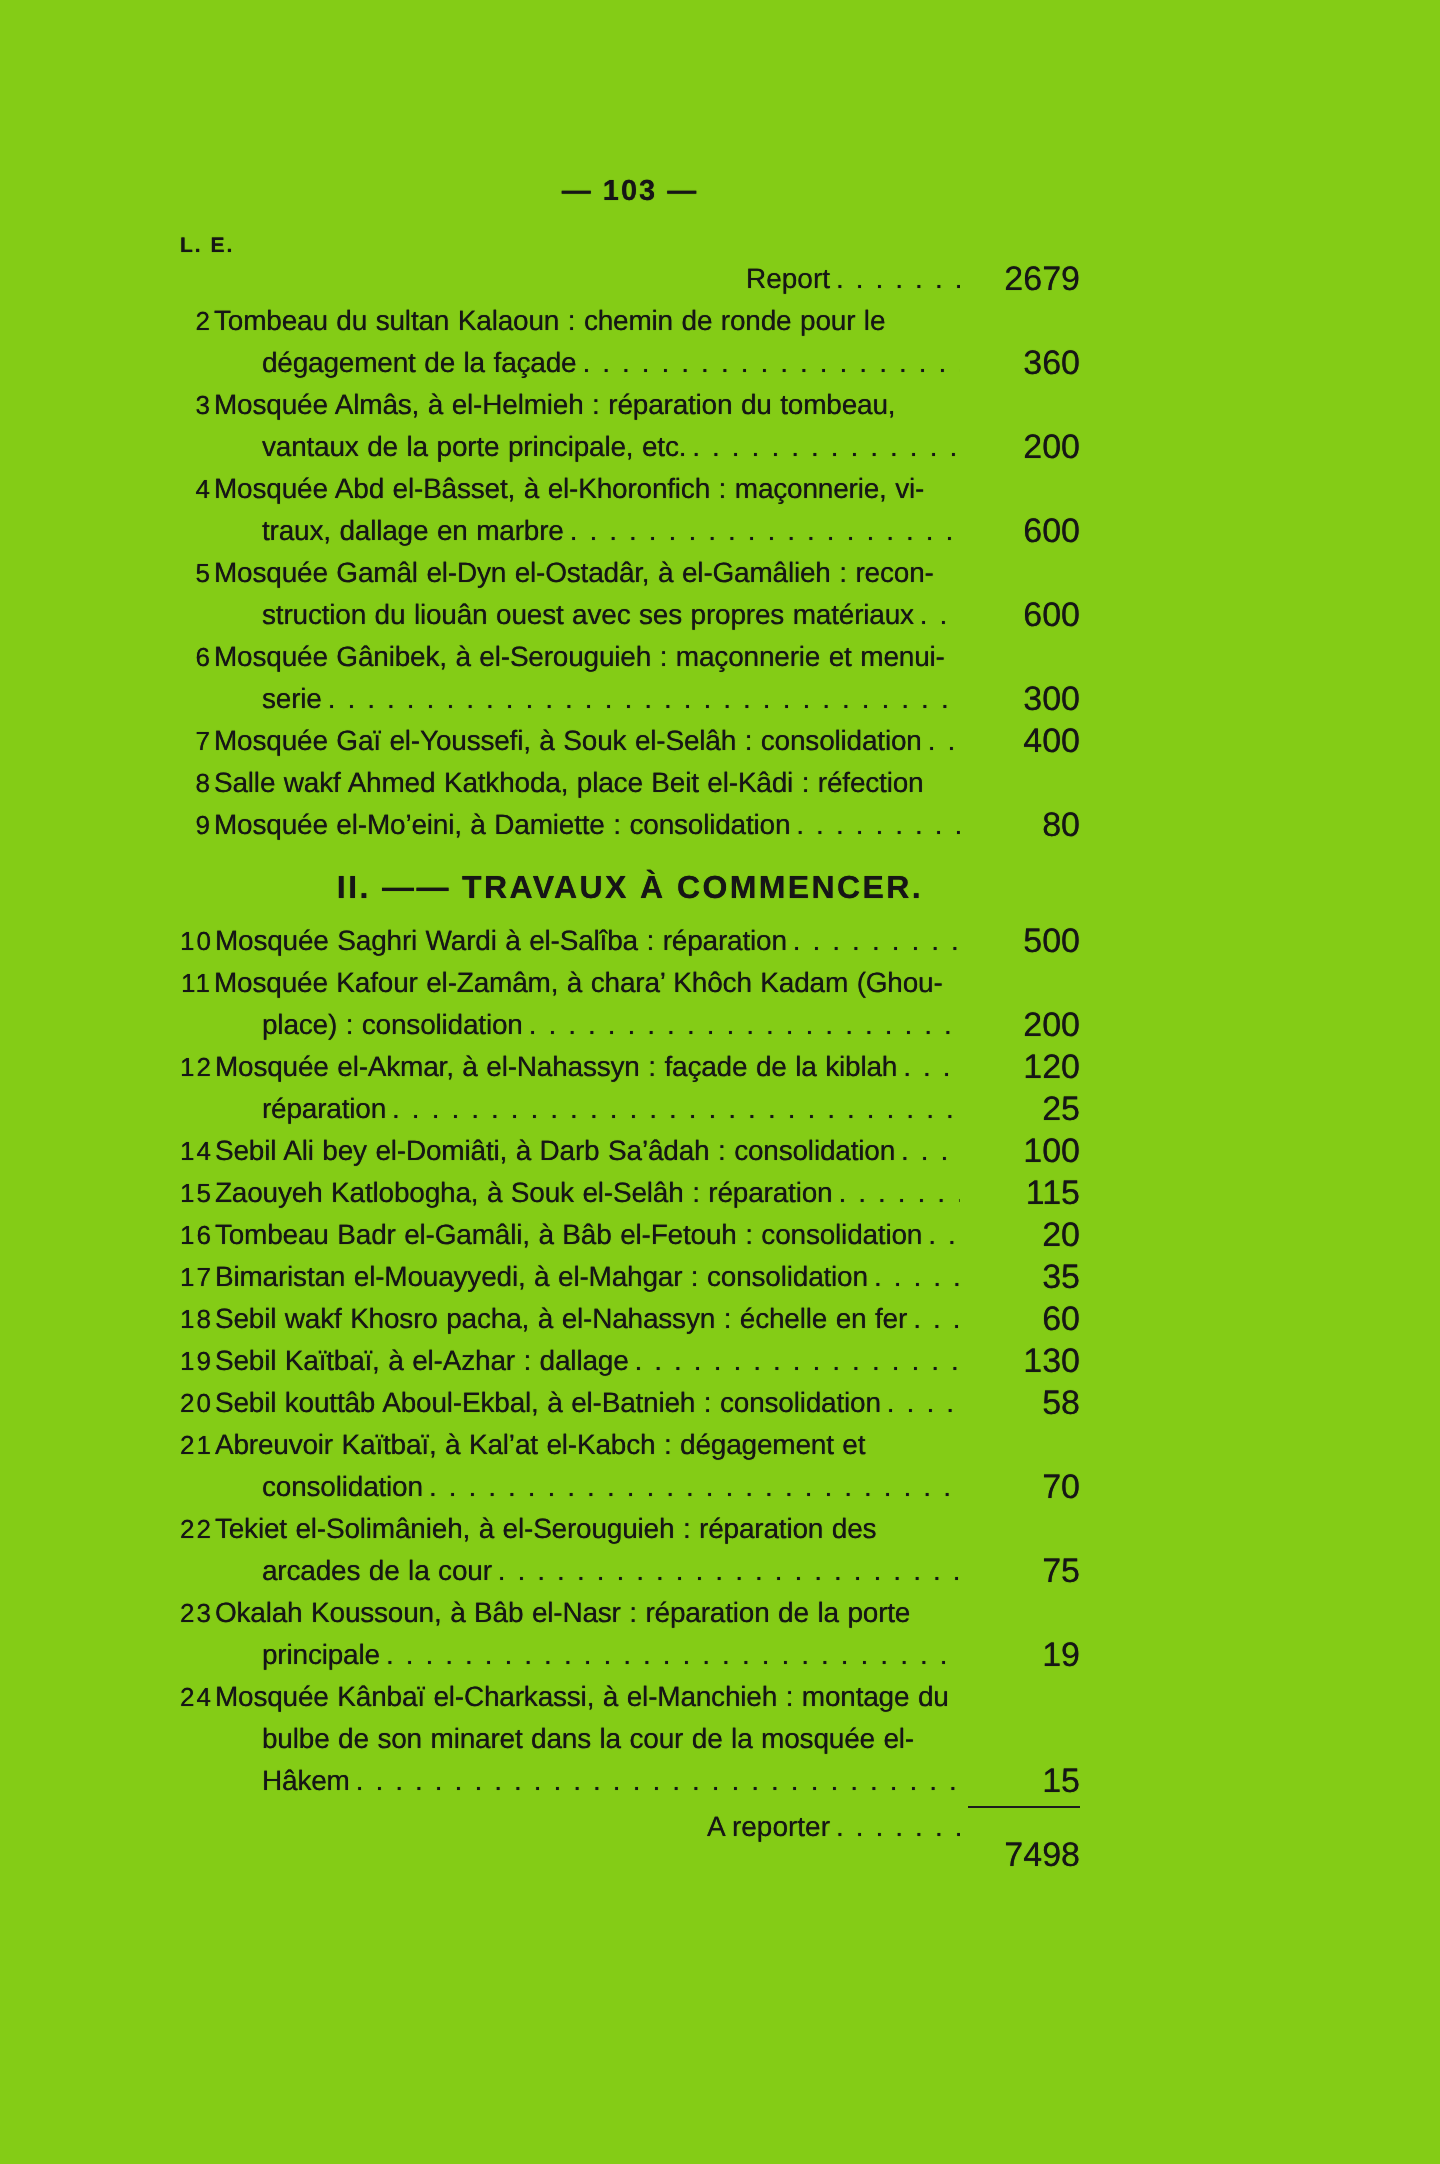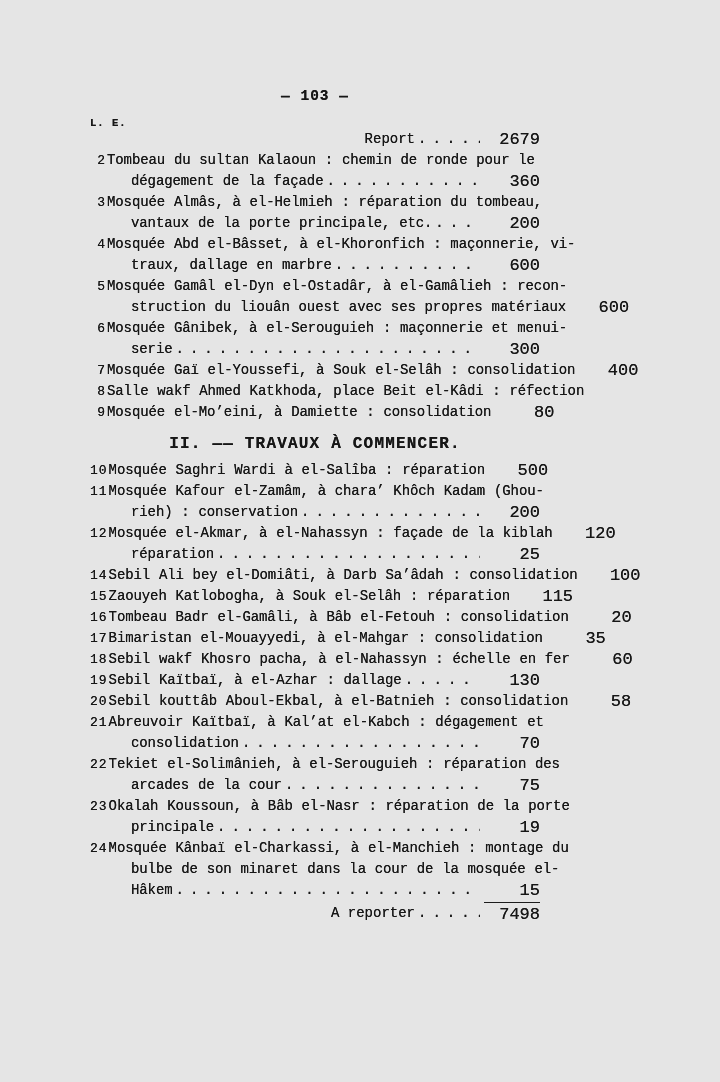--- a/index.html
+++ b/index.html
@@ -2,23 +2,23 @@
 <html><head>
 <meta charset="utf-8">
 <style>
   html, body { margin: 0; padding: 0; }
   body { background: #ffffff; }
 
   .page {
     position: relative;
     width: 720px;
     height: 1082px;
-    background: #e5e5e5;
+    background: #84cc16;
     overflow: hidden;
-    font-family: Liberation Mono, monospace;
+    font-family: Liberation Sans, sans-serif;
     color: #161616;
     text-shadow: 0 0 0.35px rgba(10,10,10,0.85);
   }
 
   .content {
     box-sizing: content-box;
     padding: 88px 0 0 90px;
     width: 450px; 
   }
 
@@ -34,21 +34,21 @@
   .currency {
     text-align: left;
     font-weight: 700;
     font-size: 10.5px;
     line-height: 12px;
     letter-spacing: 1px;
   }
 
   .line, .summary {
     display: flex;
-    align-items: center;
+    align-items: flex-start;
     line-height: 21px;
     height: 21px;
     font-size: 14px;
   }
 
   .num {
     flex: 0 0 16px;
     text-align: right;
     margin-right: 1px;
     font-size: 13px;
@@ -91,21 +91,21 @@
     line-height: 15px;
     margin: 14px 0 8px 0;
   }
 
   .summary { justify-content: flex-end; }
   .summary .leader { flex: 0 0 62px; }
 
   .total { margin-top: 2px; }
   .total-amount {
     border-top: 1.5px solid #1c1c1c;
-    padding-top: 1px;
+    padding-top: 13px;
   }
 </style>
 </head>
 <body>
 
 <div class="page">
   <div class="content">
 
     <div class="pagenum">— 103 —</div>
 
@@ -194,21 +194,21 @@
           <span class="text">Mosquée Saghri Wardi à el-Salîba : réparation</span>
           <span class="leader"></span>
           <span class="amount">500</span>
         </div>
         <div class="line">
           <span class="num">11</span>
           <span class="text">Mosquée Kafour el-Zamâm, à chara’ Khôch Kadam (Ghou-</span>
         </div>
         <div class="line cont">
           <span class="num"></span>
-          <span class="text">rieh) : conservation</span>
+          <span class="text">place) : consolidation</span>
           <span class="leader"></span>
           <span class="amount">200</span>
         </div>
         <div class="line">
           <span class="num">12</span>
           <span class="text">Mosquée el-Akmar, à el-Nahassyn : façade de la kiblah</span>
           <span class="leader"></span>
           <span class="amount">120</span>
         </div>
         <div class="line cont">

